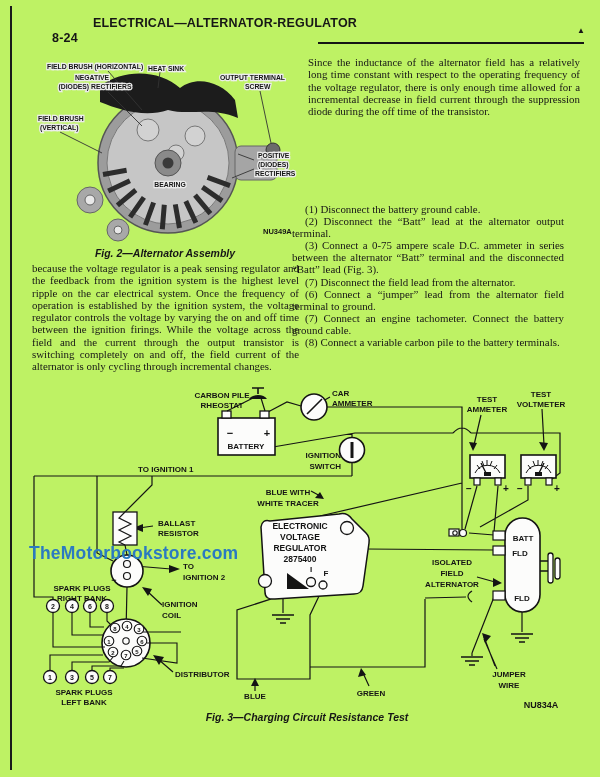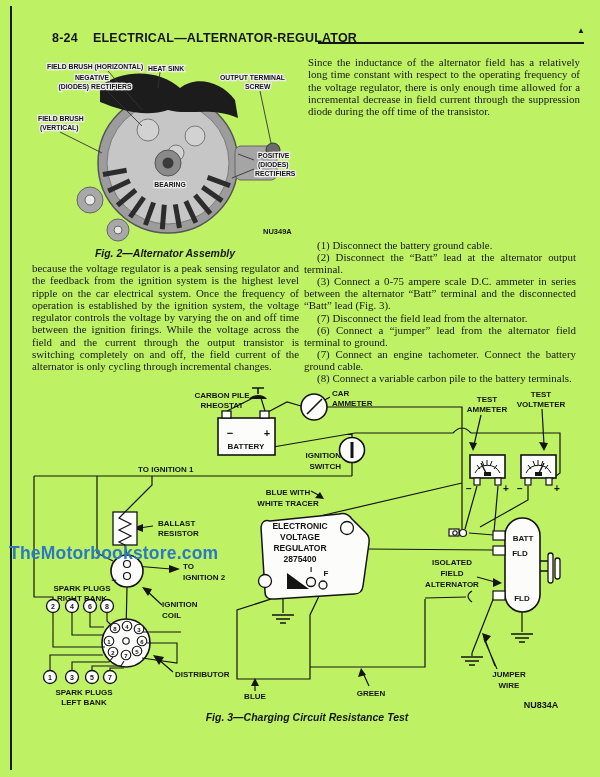--- a/index.html
+++ b/index.html
@@ -1,35 +1,35 @@
 <!DOCTYPE html>
 <html><head>
 <meta charset="utf-8">
 <style>
   html,body{margin:0;padding:0;background:#ffffff;}
   .page{position:relative;width:600px;height:777px;background:#bef264;overflow:hidden;color:#161616;}
   .scan-edge{position:absolute;left:10px;top:6px;width:2px;height:764px;background:#1a1a1a;}
   .hdr-num{position:absolute;left:52px;top:31px;font:700 12.5px "Liberation Sans",sans-serif;letter-spacing:.2px;}
-  .hdr-title{position:absolute;left:93px;top:31px;font:700 12.5px "Liberation Sans",sans-serif;letter-spacing:.2px;}
+  .hdr-title{position:absolute;left:93px;top:16px;font:700 12.5px "Liberation Sans",sans-serif;letter-spacing:.2px;}
   .hdr-rule{position:absolute;left:318px;top:42px;width:266px;height:2px;background:#151515;}
   .corner-marker{position:absolute;left:577px;top:26px;font:700 8px "Liberation Sans",sans-serif;}
   .para{font:10.9px/12.3px "Liberation Serif","DejaVu Serif",serif;text-align:justify;}
   .col-left-para{position:absolute;left:32px;top:262px;width:267px;}
   .col-right-para{position:absolute;left:308px;top:56px;width:272px;}
   .heading1{position:absolute;left:308px;top:153px;width:272px;text-align:center;
             font:700 12px "Liberation Sans",sans-serif;letter-spacing:.4px;word-spacing:3px;}
   .heading2{position:absolute;left:308px;top:174px;width:272px;
             font:700 11.5px/12.8px "Liberation Sans",sans-serif;letter-spacing:.2px;}
-  .steps{position:absolute;left:304px;top:203px;width:272px;font:10.9px/12.1px "Liberation Serif","DejaVu Serif",serif;text-align:justify;margin-top:36px;}
+  .steps{position:absolute;left:292px;top:203px;width:272px;font:10.9px/12.1px "Liberation Serif","DejaVu Serif",serif;text-align:justify;}
   .steps p{margin:0;text-indent:13px;}
   .figcap{font:italic 700 10.5px "Liberation Sans",sans-serif;text-align:center;}
   .fig2-caption{position:absolute;left:55px;top:247px;width:220px;}
   .fig3-caption{position:absolute;left:163px;top:711px;width:288px;}
-  .watermark{position:absolute;left:9px;top:543px;font:700 17.5px "Liberation Sans",sans-serif;
-             letter-spacing:.2px;z-index:6;}
+  .watermark{position:absolute;left:1px;top:543px;font:700 17.5px "Liberation Sans",sans-serif;
+             letter-spacing:.2px;z-index:6;padding-left:28px;}
   .figsvg{position:absolute;}
   svg text{font-family:"Liberation Sans",sans-serif;font-weight:700;fill:#141414;}
   svg .halo{paint-order:stroke;stroke:#ececec;stroke-width:2.5px;}
 </style>
 </head>
 <body>
 
 <div class="page">
   <div class="scan-edge"></div>
 

